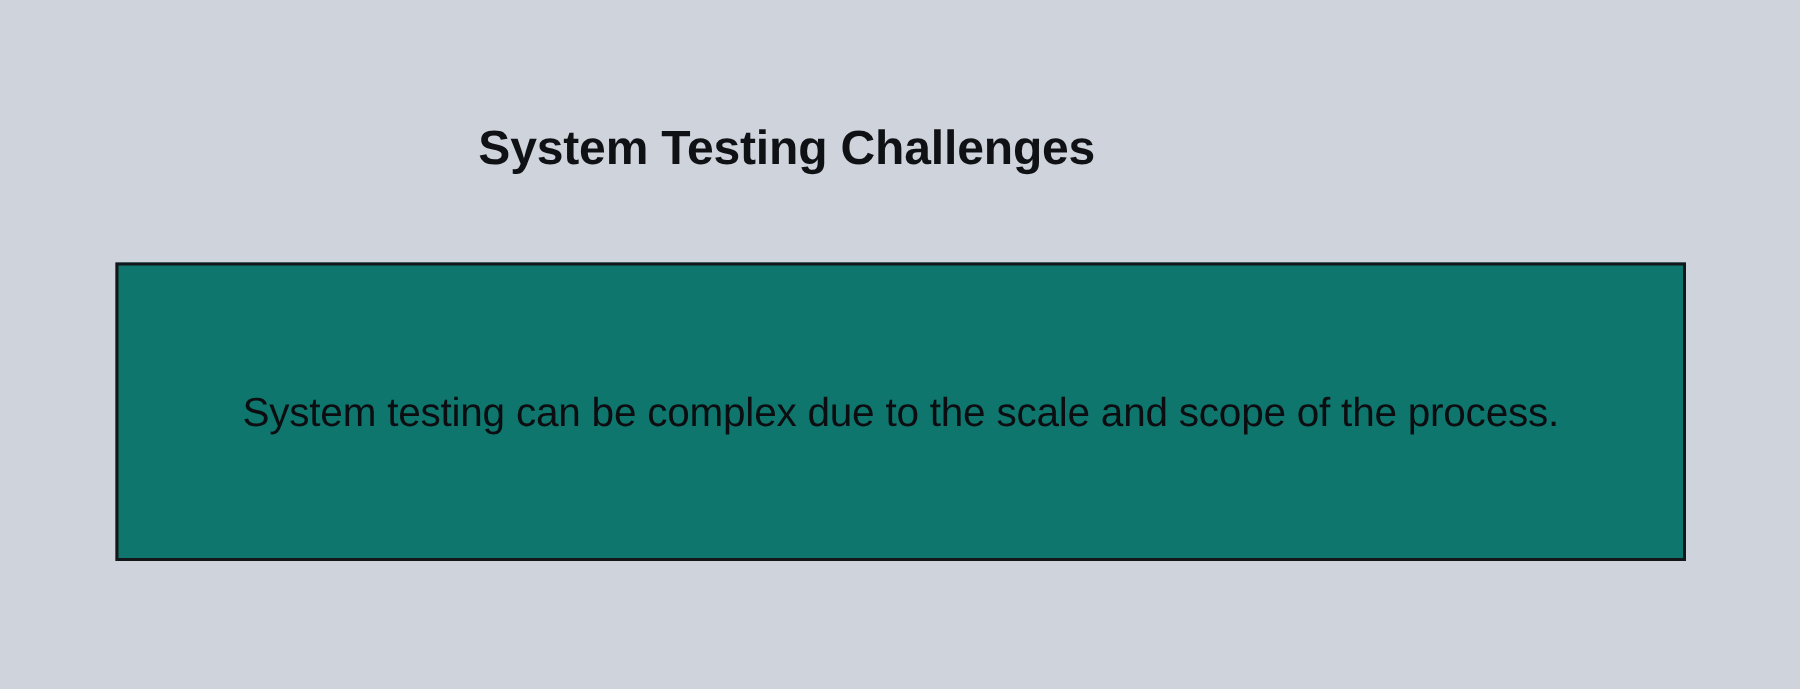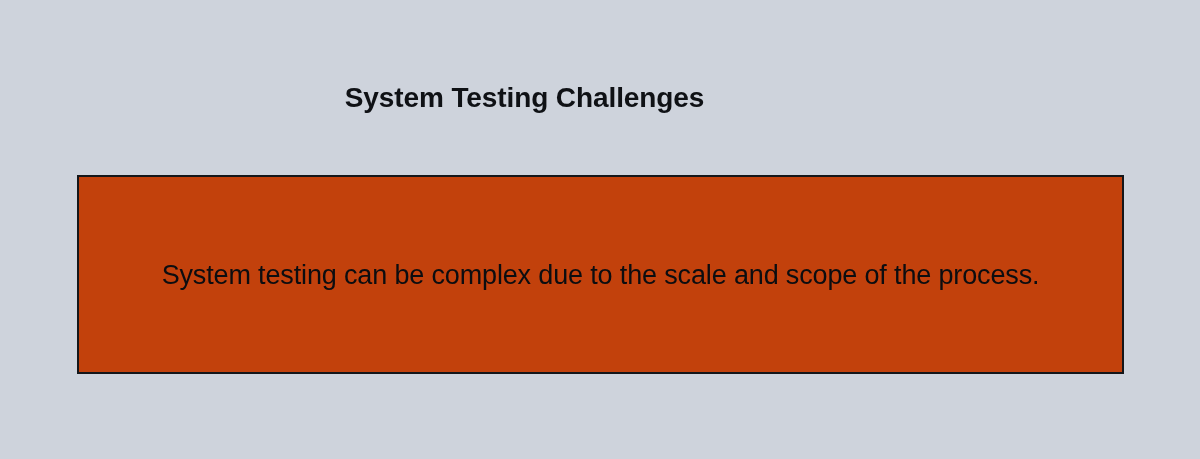--- a/index.html
+++ b/index.html
@@ -18,35 +18,35 @@
     width: 1200px;
     height: 459px;
     box-sizing: border-box;
   }
   .slide-title {
     position: absolute;
     left: 0;
     top: 76px;
     width: 1049px;
     text-align: center;
-    font-size: 28px;
+    font-size: 32px;
     font-weight: bold;
     color: #0f1115;
     letter-spacing: -0.1px;
     line-height: 44px;
     white-space: nowrap;
   }
   .content-box {
     position: absolute;
     left: 77px;
     top: 175px;
     width: 1047px;
     height: 199px;
     box-sizing: border-box;
-    background: #c2410c;
+    background: #0f766e;
     border: 2px solid #14161a;
     display: flex;
     align-items: center;
     justify-content: center;
   }
   .body-text {
     width: 100%;
     padding: 0 14px;
     box-sizing: border-box;
     text-align: center;

